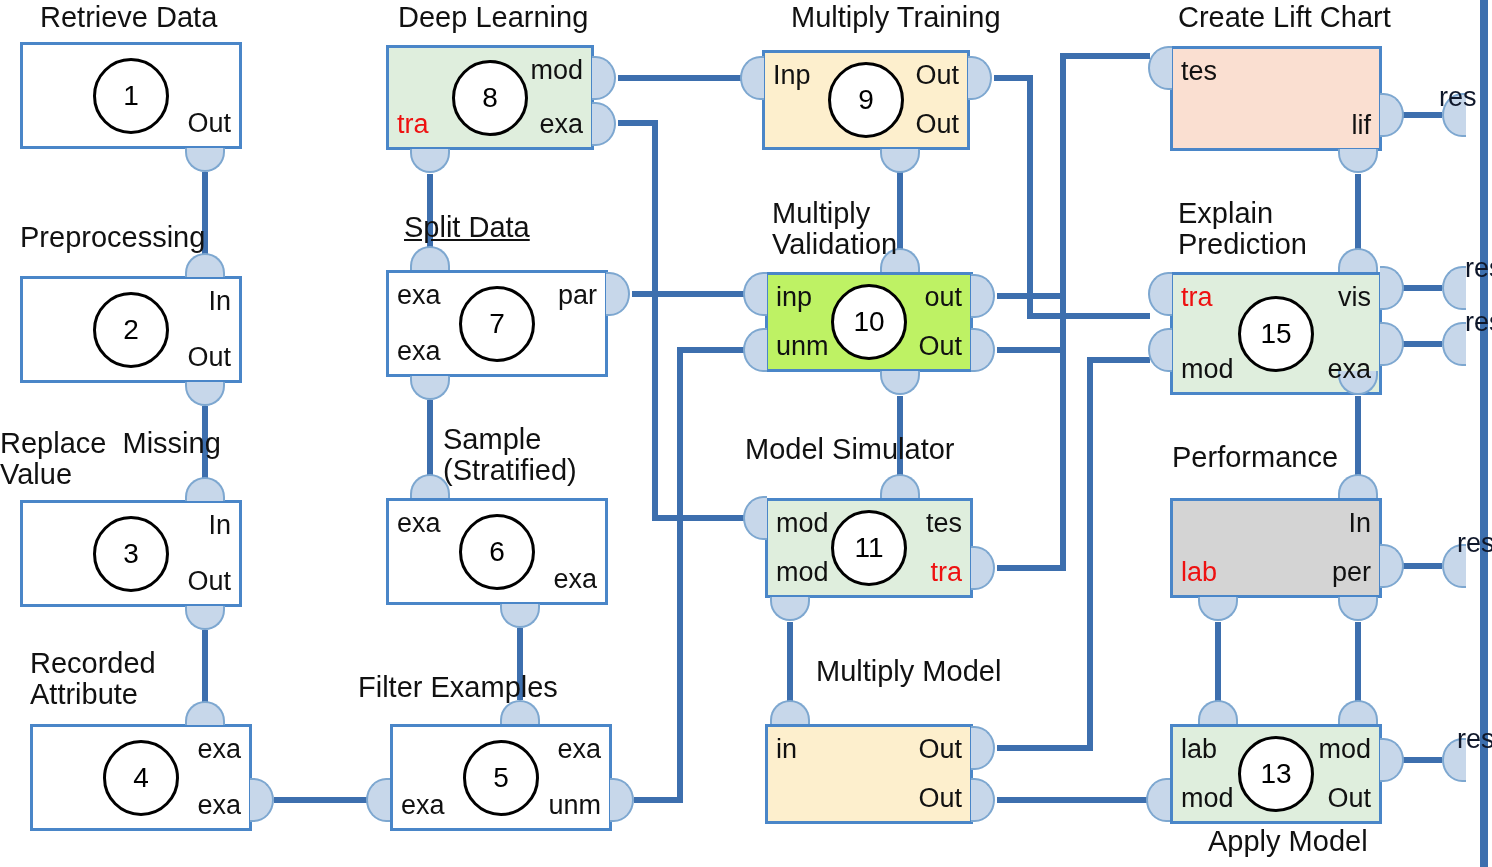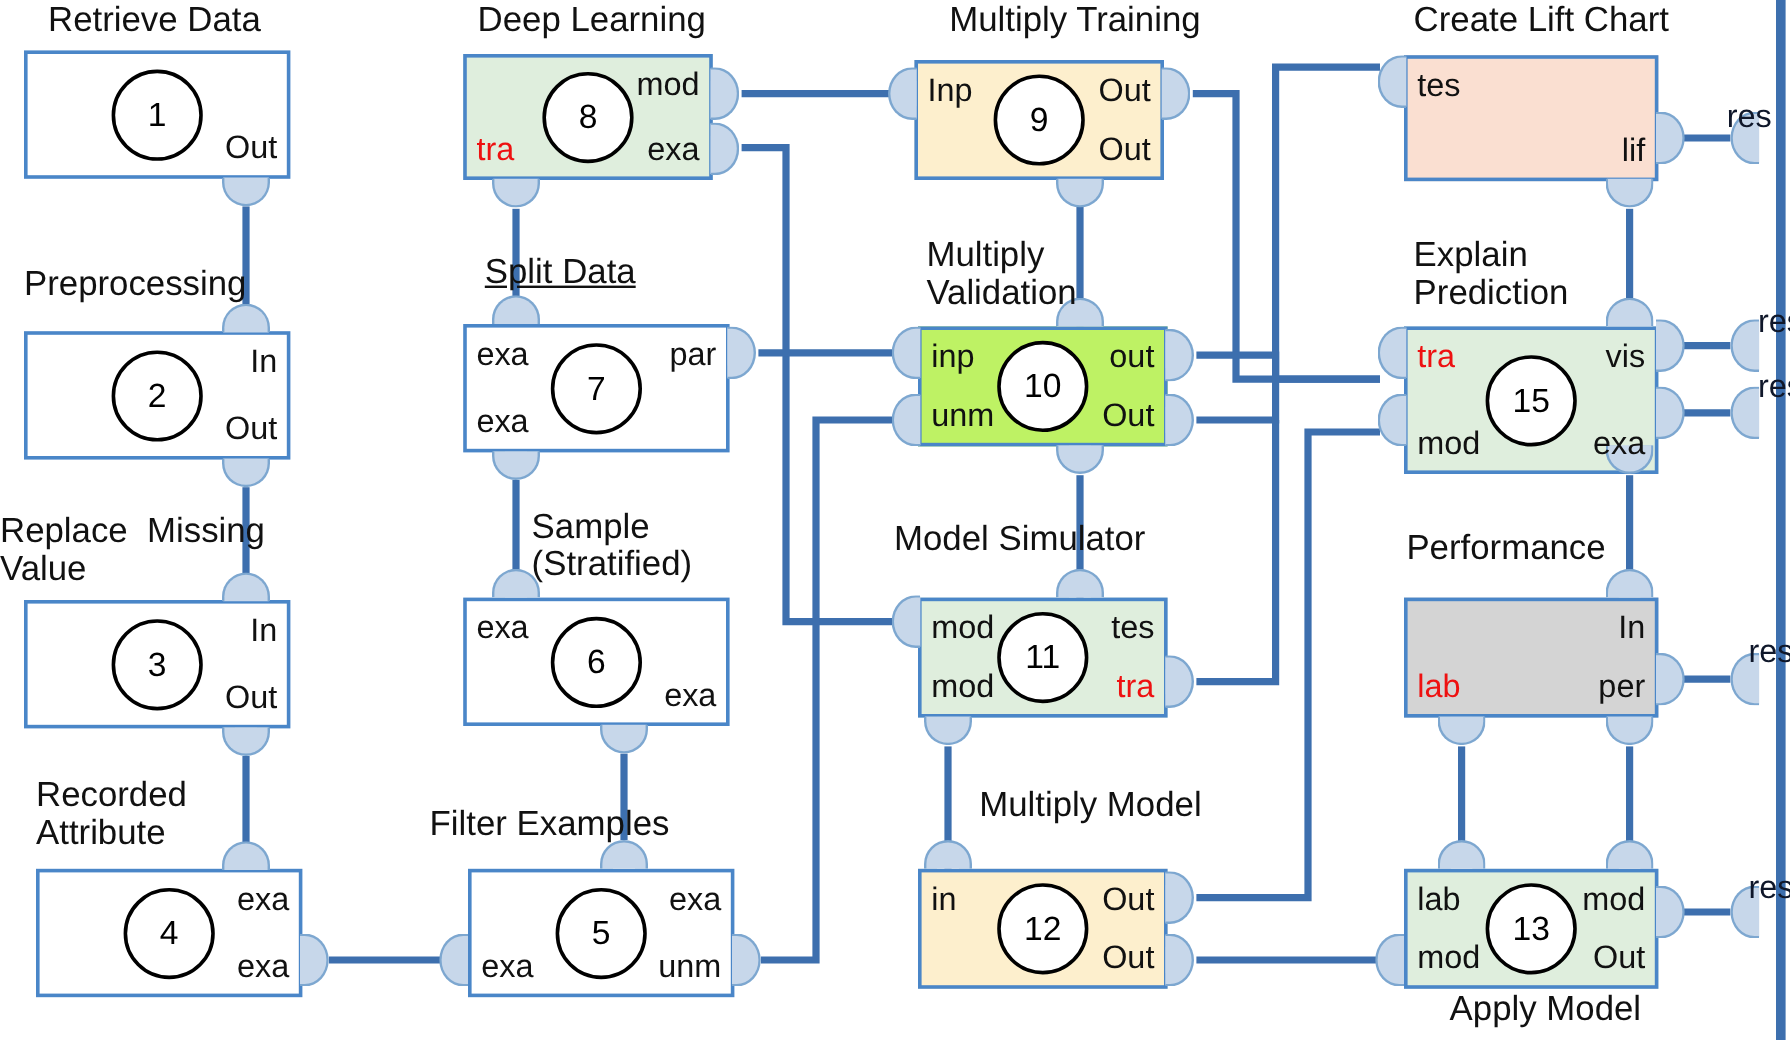--- a/index.html
+++ b/index.html
@@ -243,21 +243,20 @@
         <div class="plabel br">Out</div>
       </div>
       <div class="node" style="left: 765px; top: 498px; width: 208px; height: 100px; background: rgb(223, 238, 221);">
         <div class="num">11</div>
         <div class="plabel tl">mod</div>
         <div class="plabel bl">mod</div>
         <div class="plabel tr">tes</div>
         <div class="plabel br red">tra</div>
       </div>
       <div class="node" style="left: 765px; top: 724px; width: 208px; height: 100px; background: rgb(253, 239, 205);">
-        <div class="num">12</div>
         <div class="plabel tl">in</div>
         <div class="plabel tr">Out</div>
         <div class="plabel br">Out</div>
       </div>
       <div class="node" style="left: 1170px; top: 724px; width: 212px; height: 100px; background: rgb(223, 238, 221);">
         <div class="num">13</div>
         <div class="plabel tl">lab</div>
         <div class="plabel bl">mod</div>
         <div class="plabel tr">mod</div>
         <div class="plabel br">Out</div>

